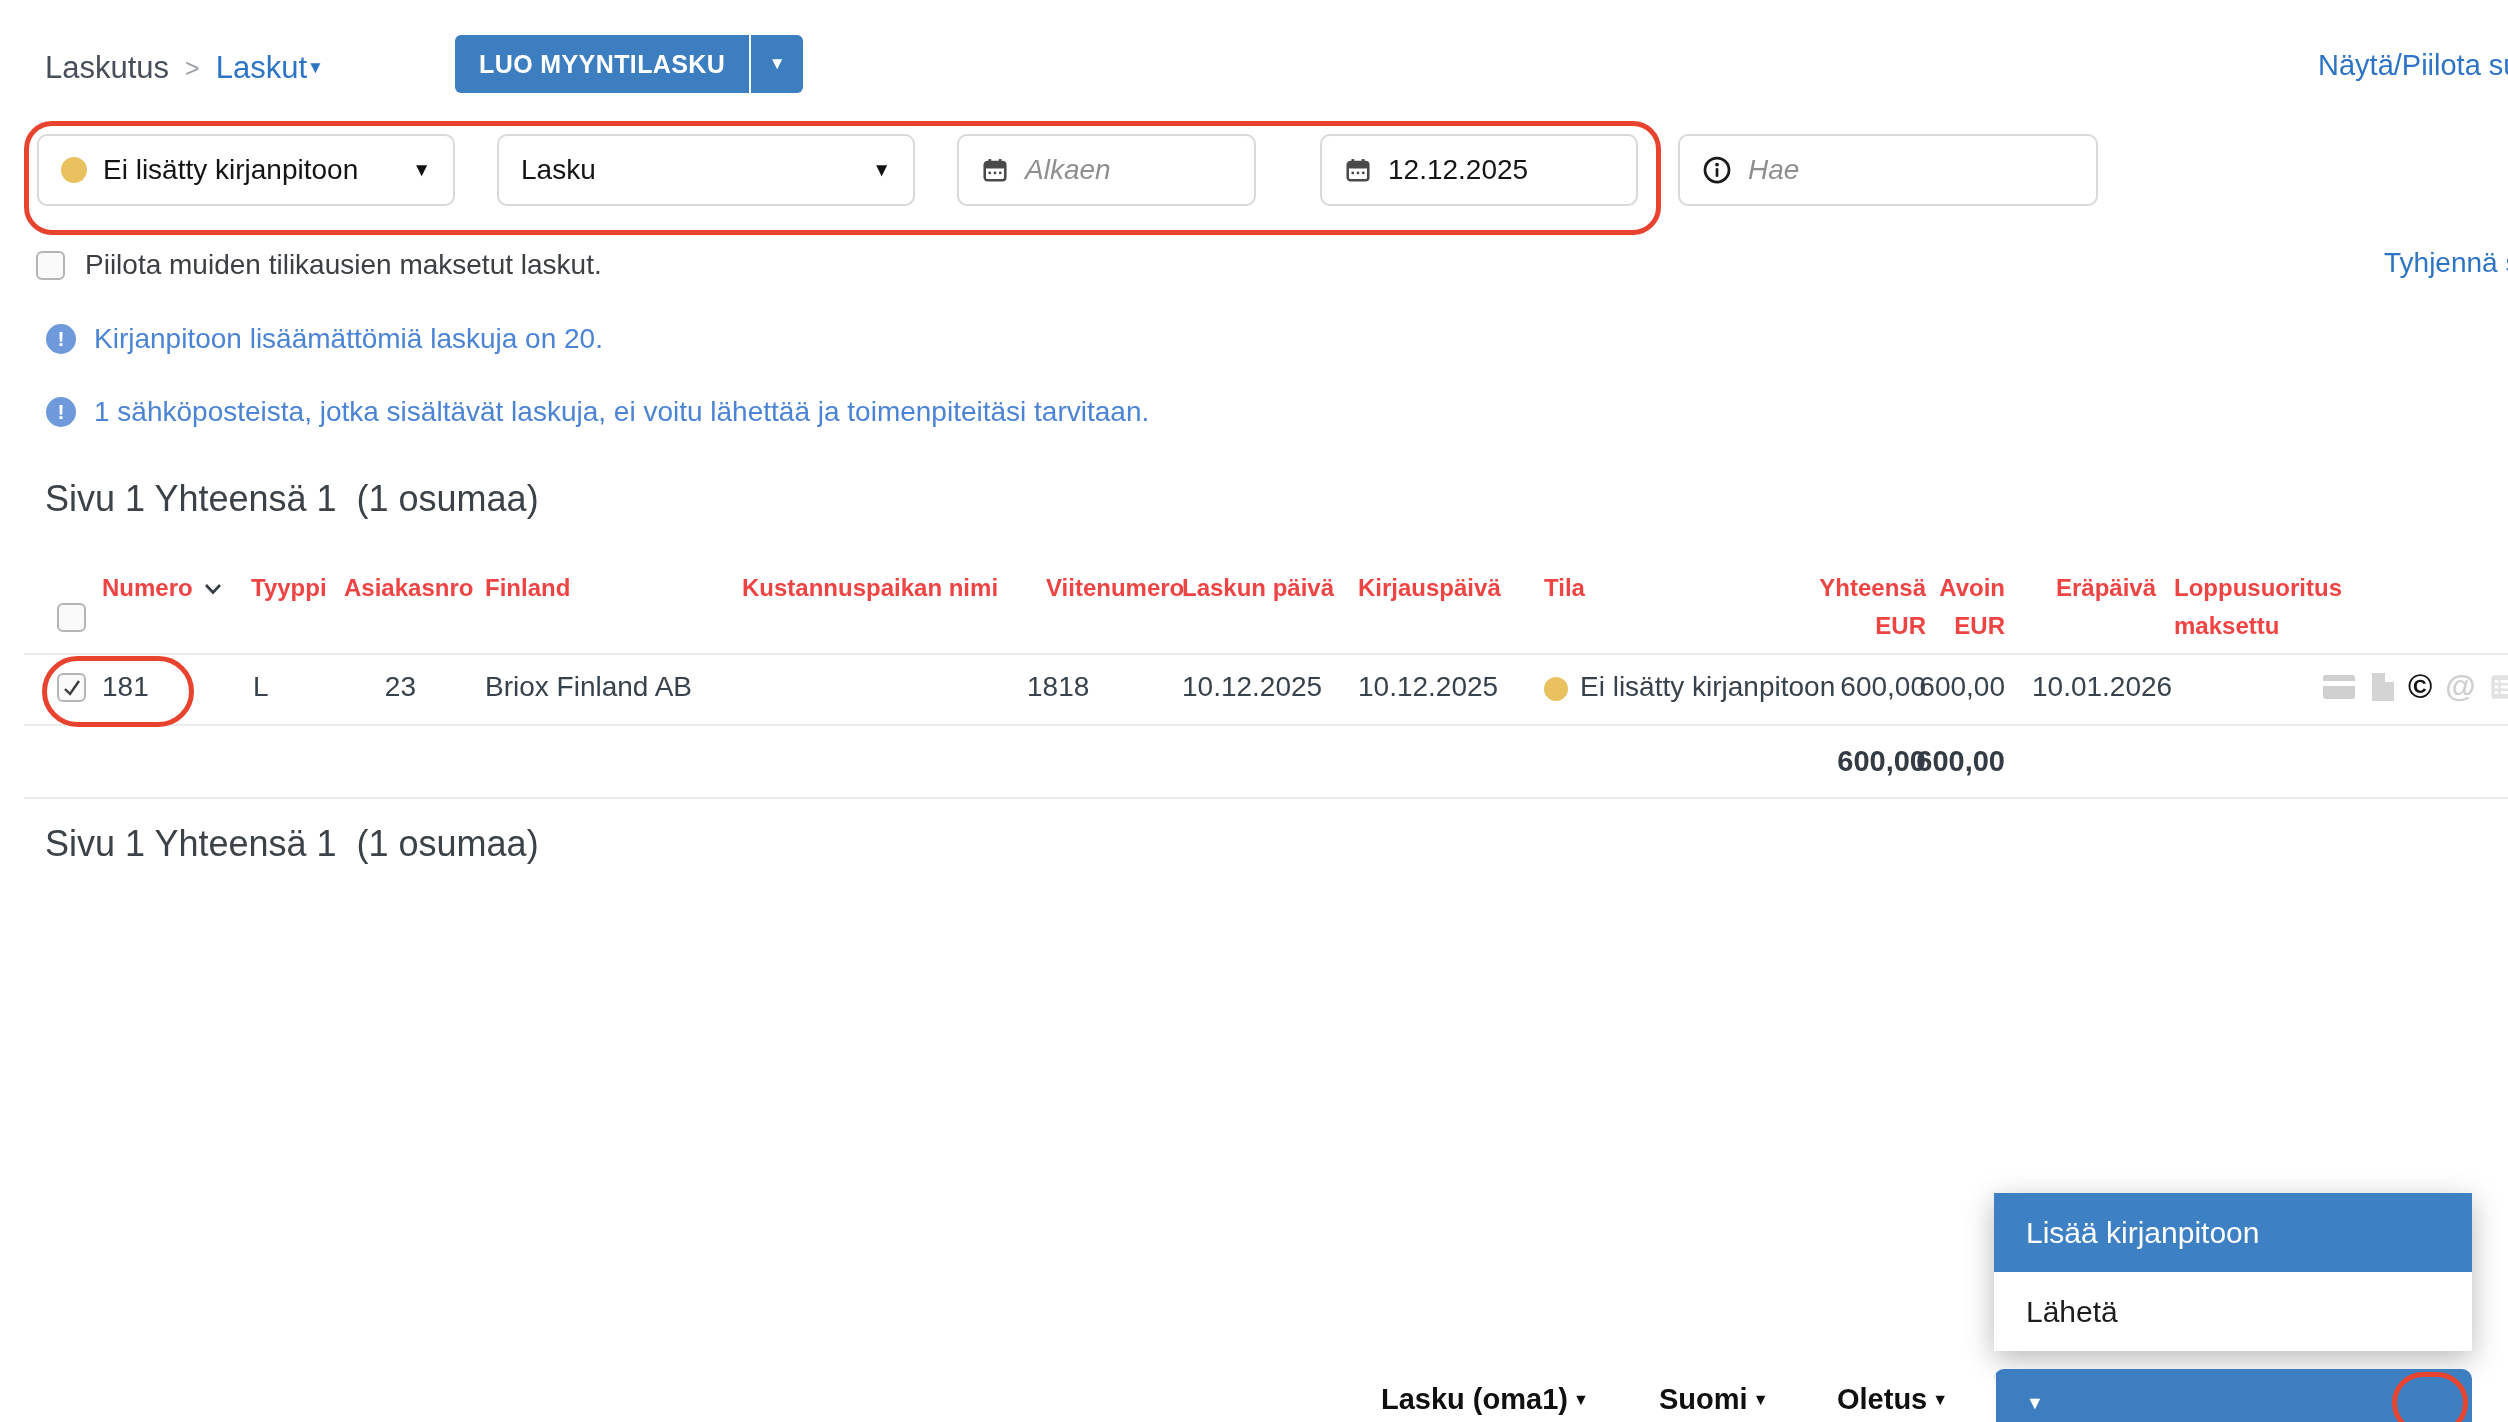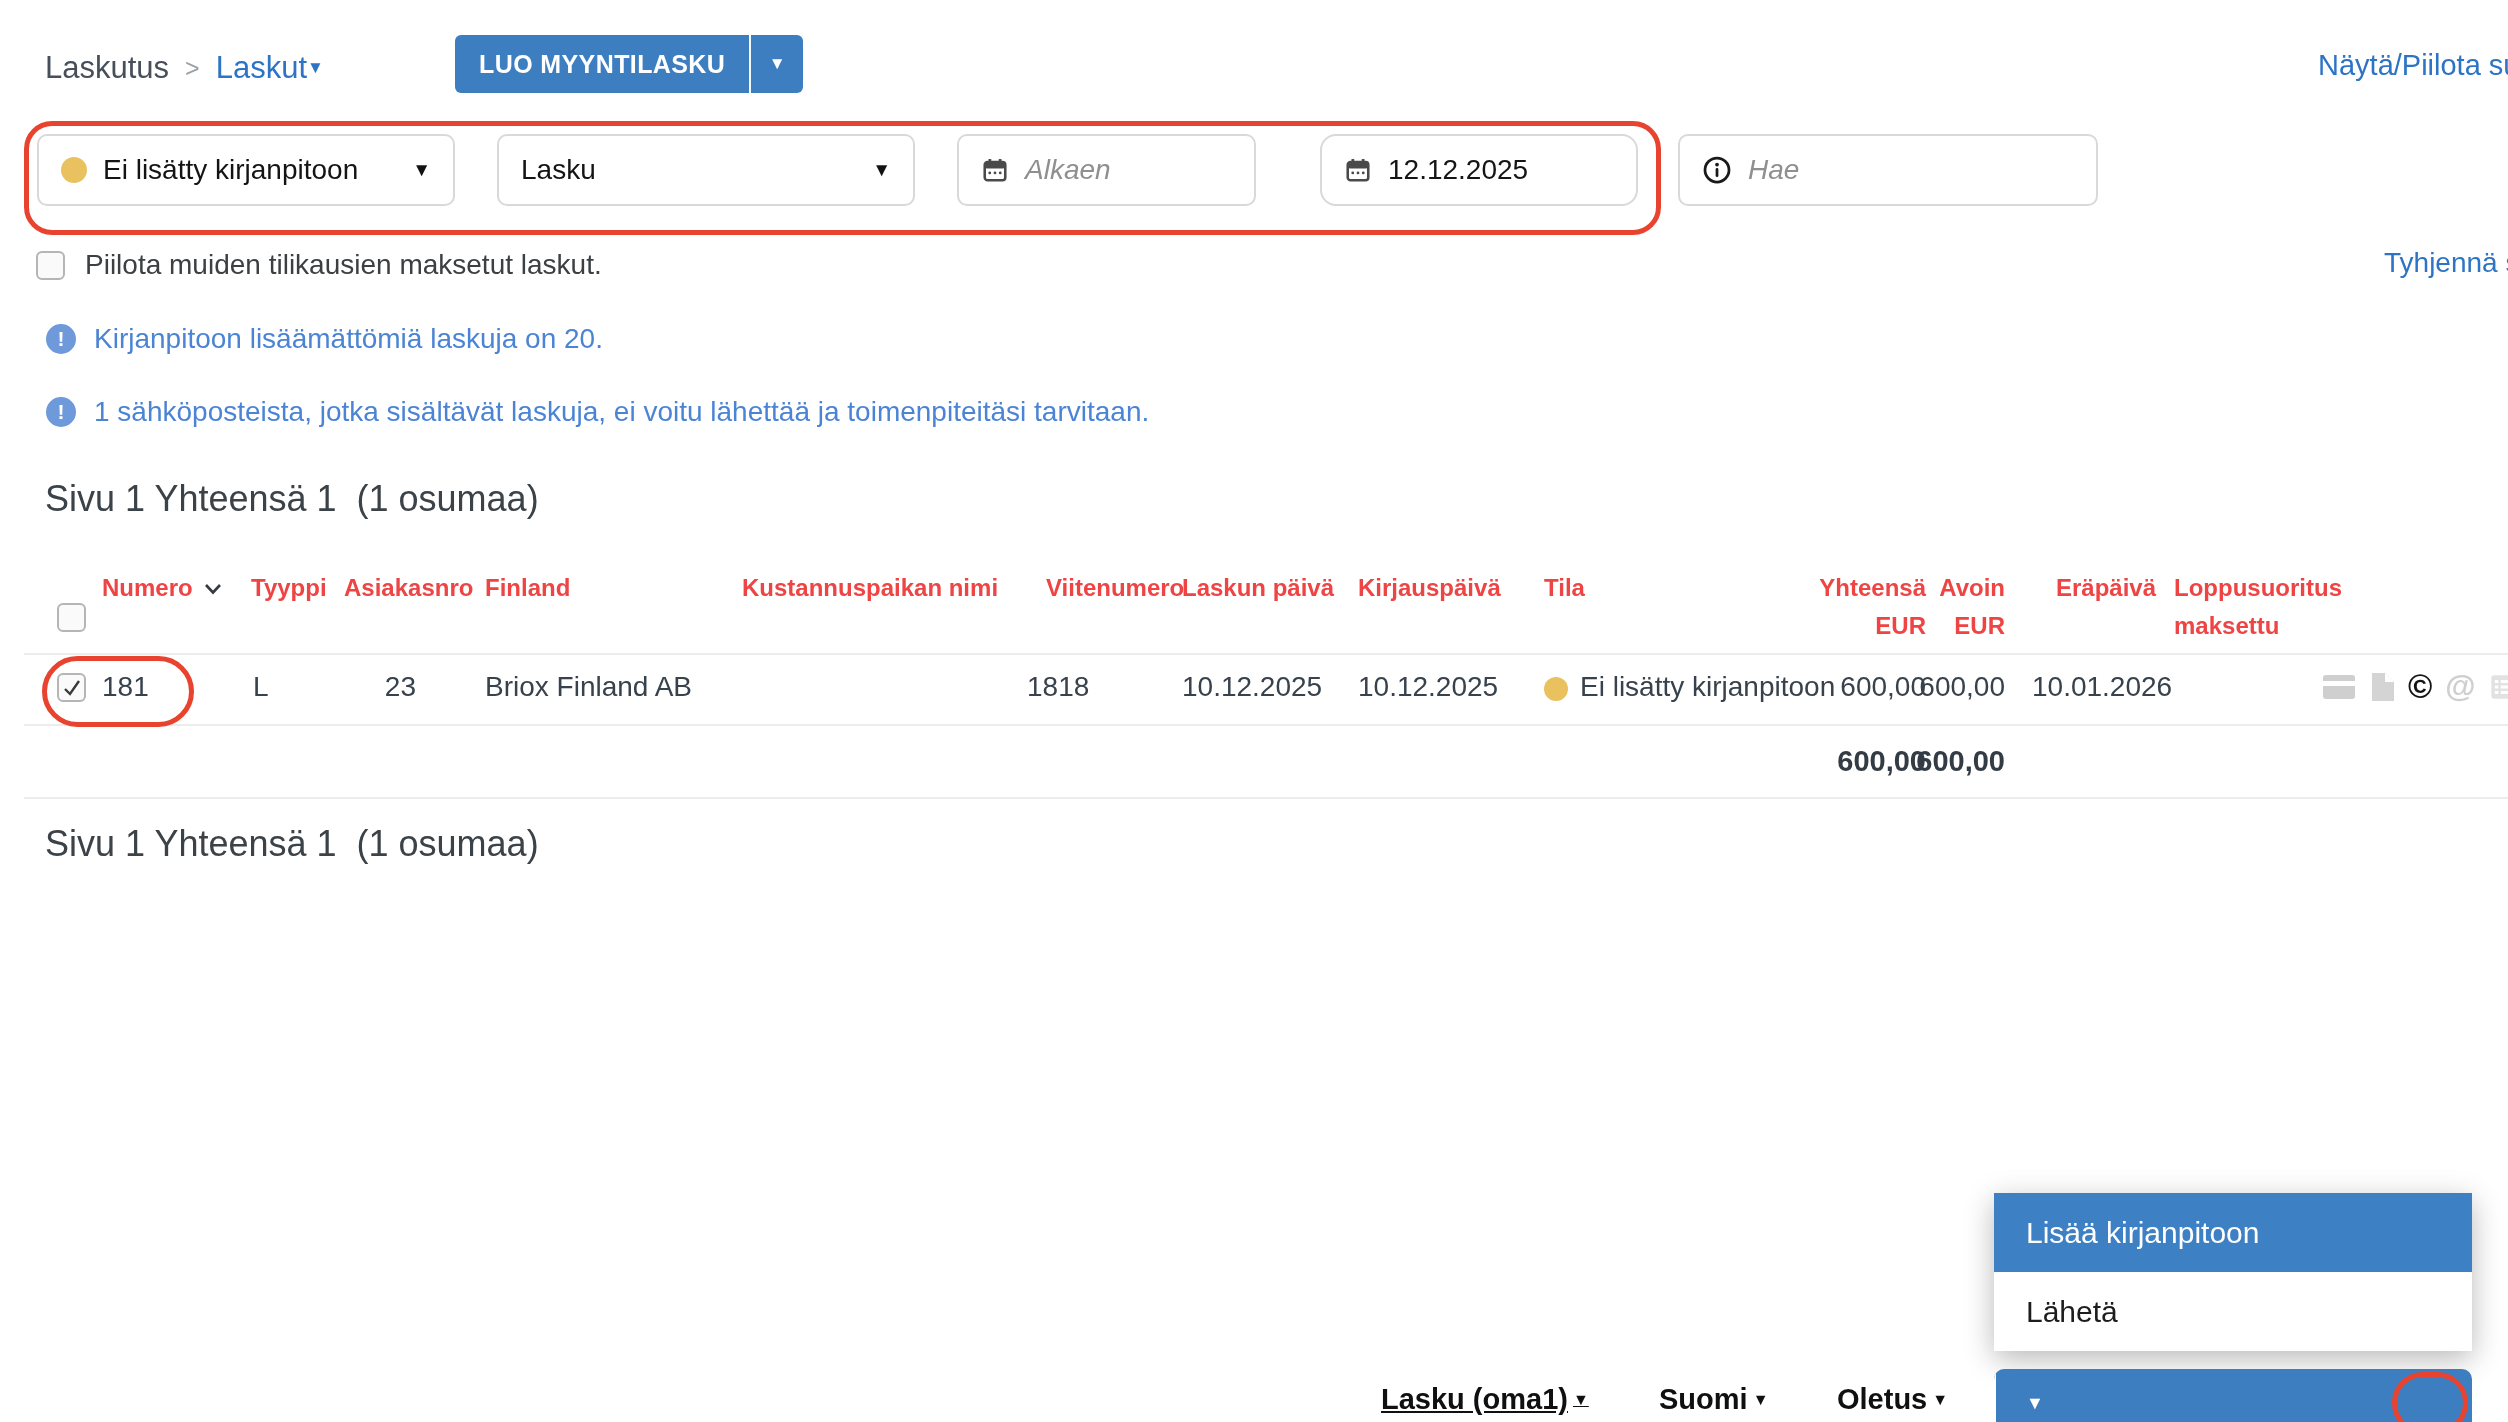--- a/index.html
+++ b/index.html
@@ -113,21 +113,21 @@
       <rect x="3.2" y="5.2" width="17.6" height="5.6" rx="2" fill="#4a4a4a"></rect>
       <line x1="7.6" y1="2.6" x2="7.6" y2="7" stroke="#4a4a4a" stroke-width="2.4"></line>
       <line x1="16.4" y1="2.6" x2="16.4" y2="7" stroke="#4a4a4a" stroke-width="2.4"></line>
       <circle cx="7.5" cy="14.5" r="1.2" fill="#4a4a4a"></circle>
         <circle cx="12" cy="14.5" r="1.2" fill="#4a4a4a"></circle>
         <circle cx="16.5" cy="14.5" r="1.2" fill="#4a4a4a"></circle>
     </svg>
     <span class="placeholder">Alkaen</span>
   </div>
 
-  <div class="control abs" style="left:1320px; width:318px;border-radius:16px;">
+  <div class="control abs" style="left:1320px; width:318px;">
     <svg width="28" height="28" viewBox="0 0 24 24">
       <rect x="3.2" y="5.2" width="17.6" height="15.6" rx="2.4" fill="none" stroke="#4a4a4a" stroke-width="2.2"></rect>
       <rect x="3.2" y="5.2" width="17.6" height="5.6" rx="2" fill="#4a4a4a"></rect>
       <line x1="7.6" y1="2.6" x2="7.6" y2="7" stroke="#4a4a4a" stroke-width="2.4"></line>
       <line x1="16.4" y1="2.6" x2="16.4" y2="7" stroke="#4a4a4a" stroke-width="2.4"></line>
       <circle cx="7.5" cy="14.5" r="1.2" fill="#4a4a4a"></circle>
         <circle cx="12" cy="14.5" r="1.2" fill="#4a4a4a"></circle>
         <circle cx="16.5" cy="14.5" r="1.2" fill="#4a4a4a"></circle>
     </svg>
     <span style="color:#151515;">12.12.2025</span>
@@ -237,21 +237,21 @@
 
   <div class="abs menu">
     <div class="menu-item selected">
       <span>Lisää kirjanpitoon</span>
     </div>
     <div class="menu-item">
       <span>Lähetä</span>
     </div>
   </div>
 
-  <div class="abs foot-select" style="left:1381px;text-decoration:underline;">
+  <div class="abs foot-select" style="left:1381px;">
     <span>Lasku (oma1)</span>
     <span class="foot-arrow">▼</span>
   </div>
   <div class="abs foot-select" style="left:1659px;">
     <span>Suomi</span>
     <span class="foot-arrow">▼</span>
   </div>
   <div class="abs foot-select" style="left:1837px;">
     <span>Oletus</span>
     <span class="foot-arrow">▼</span>

